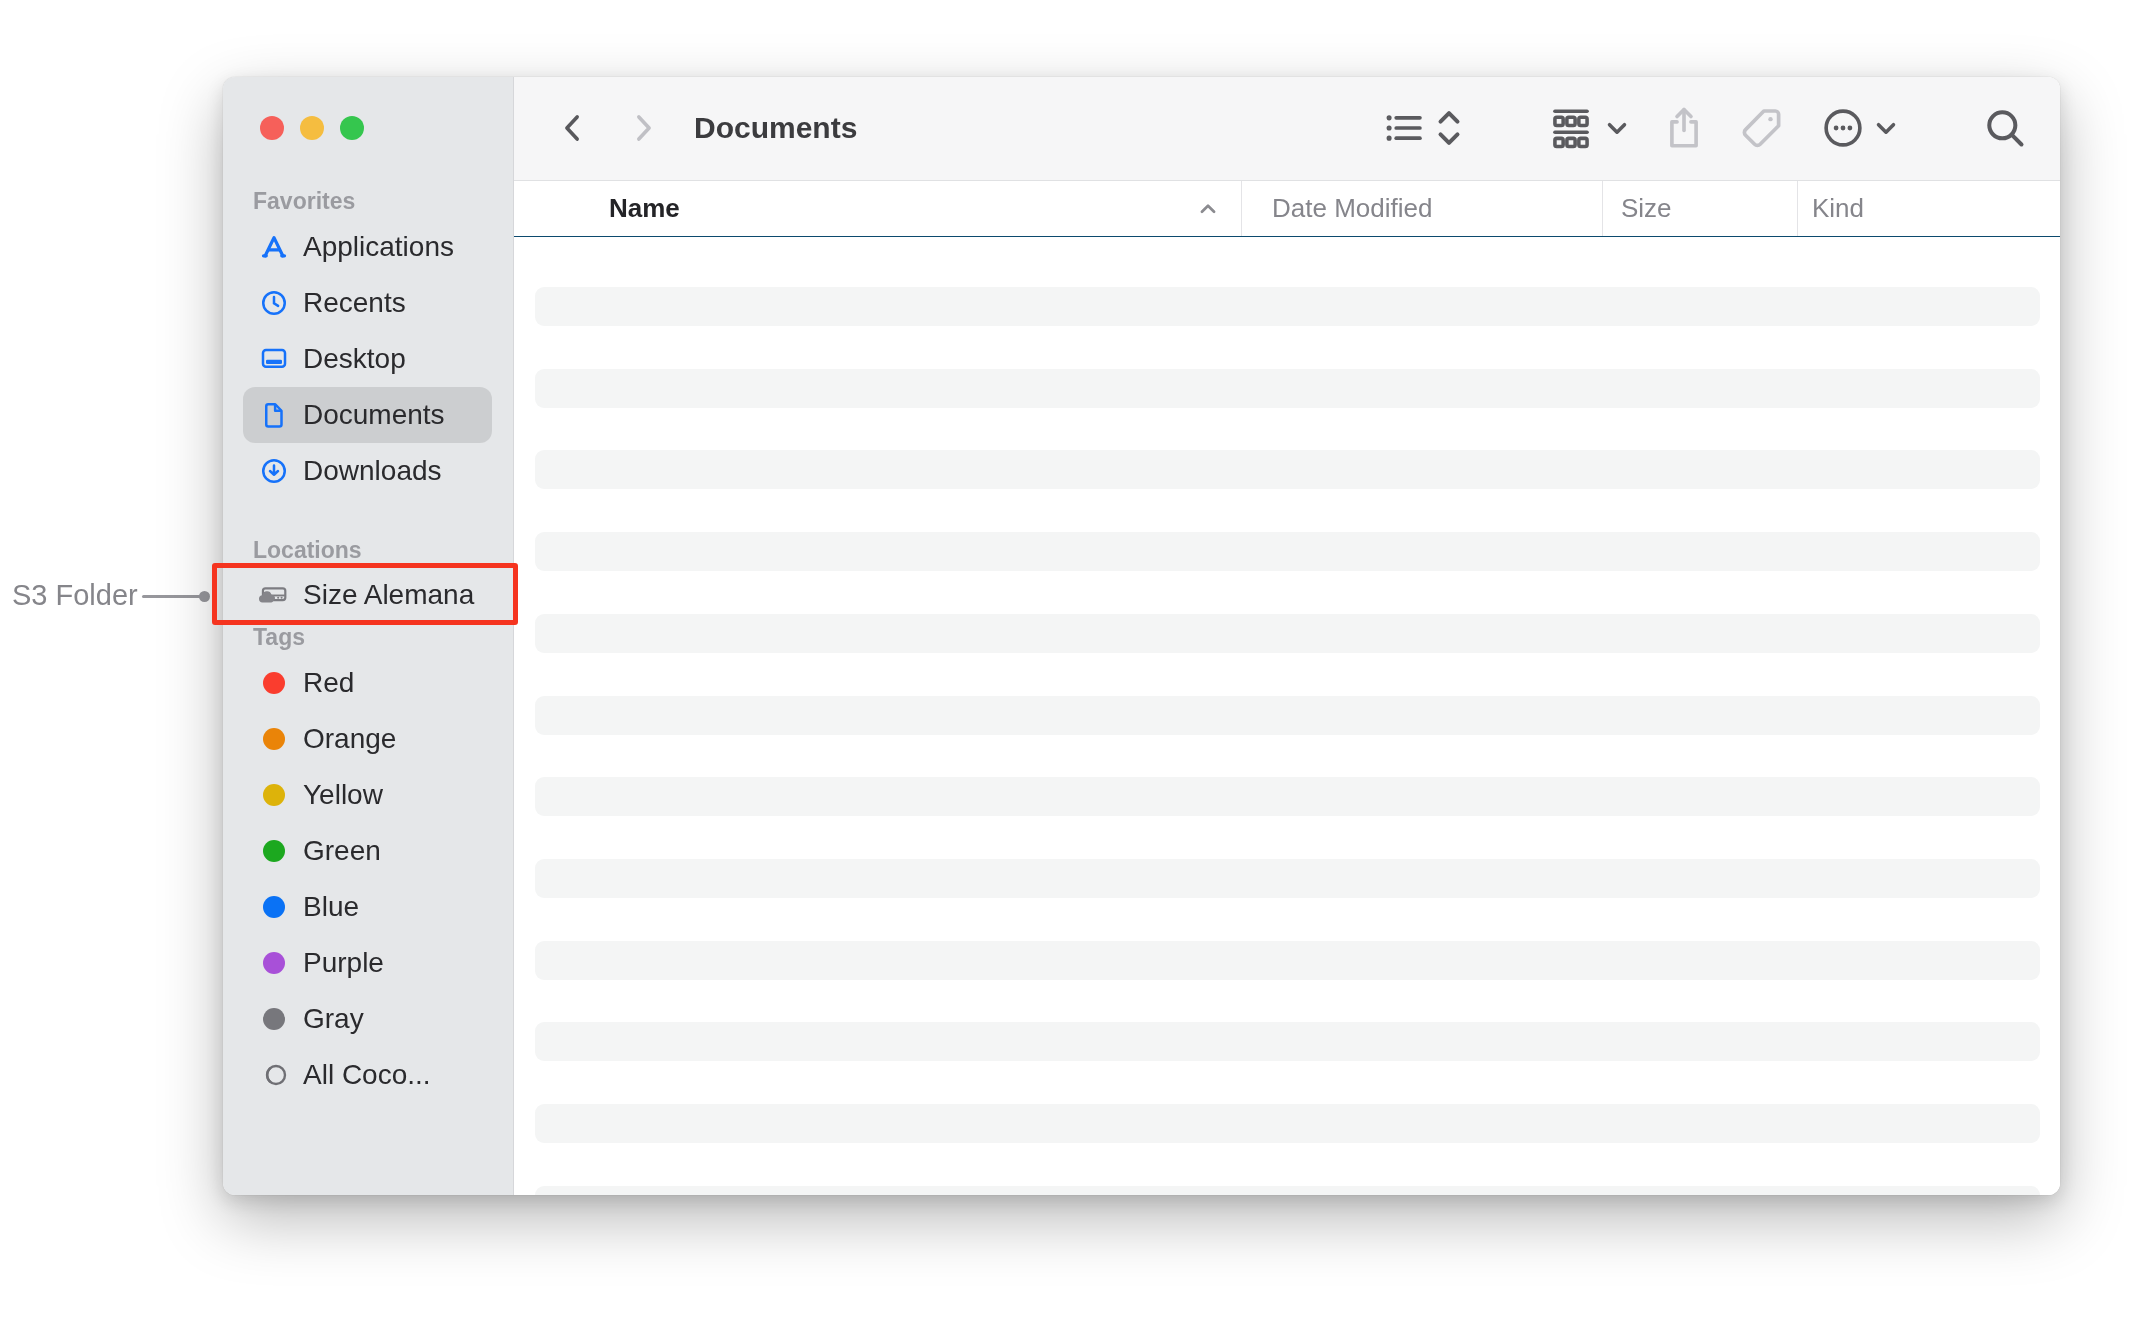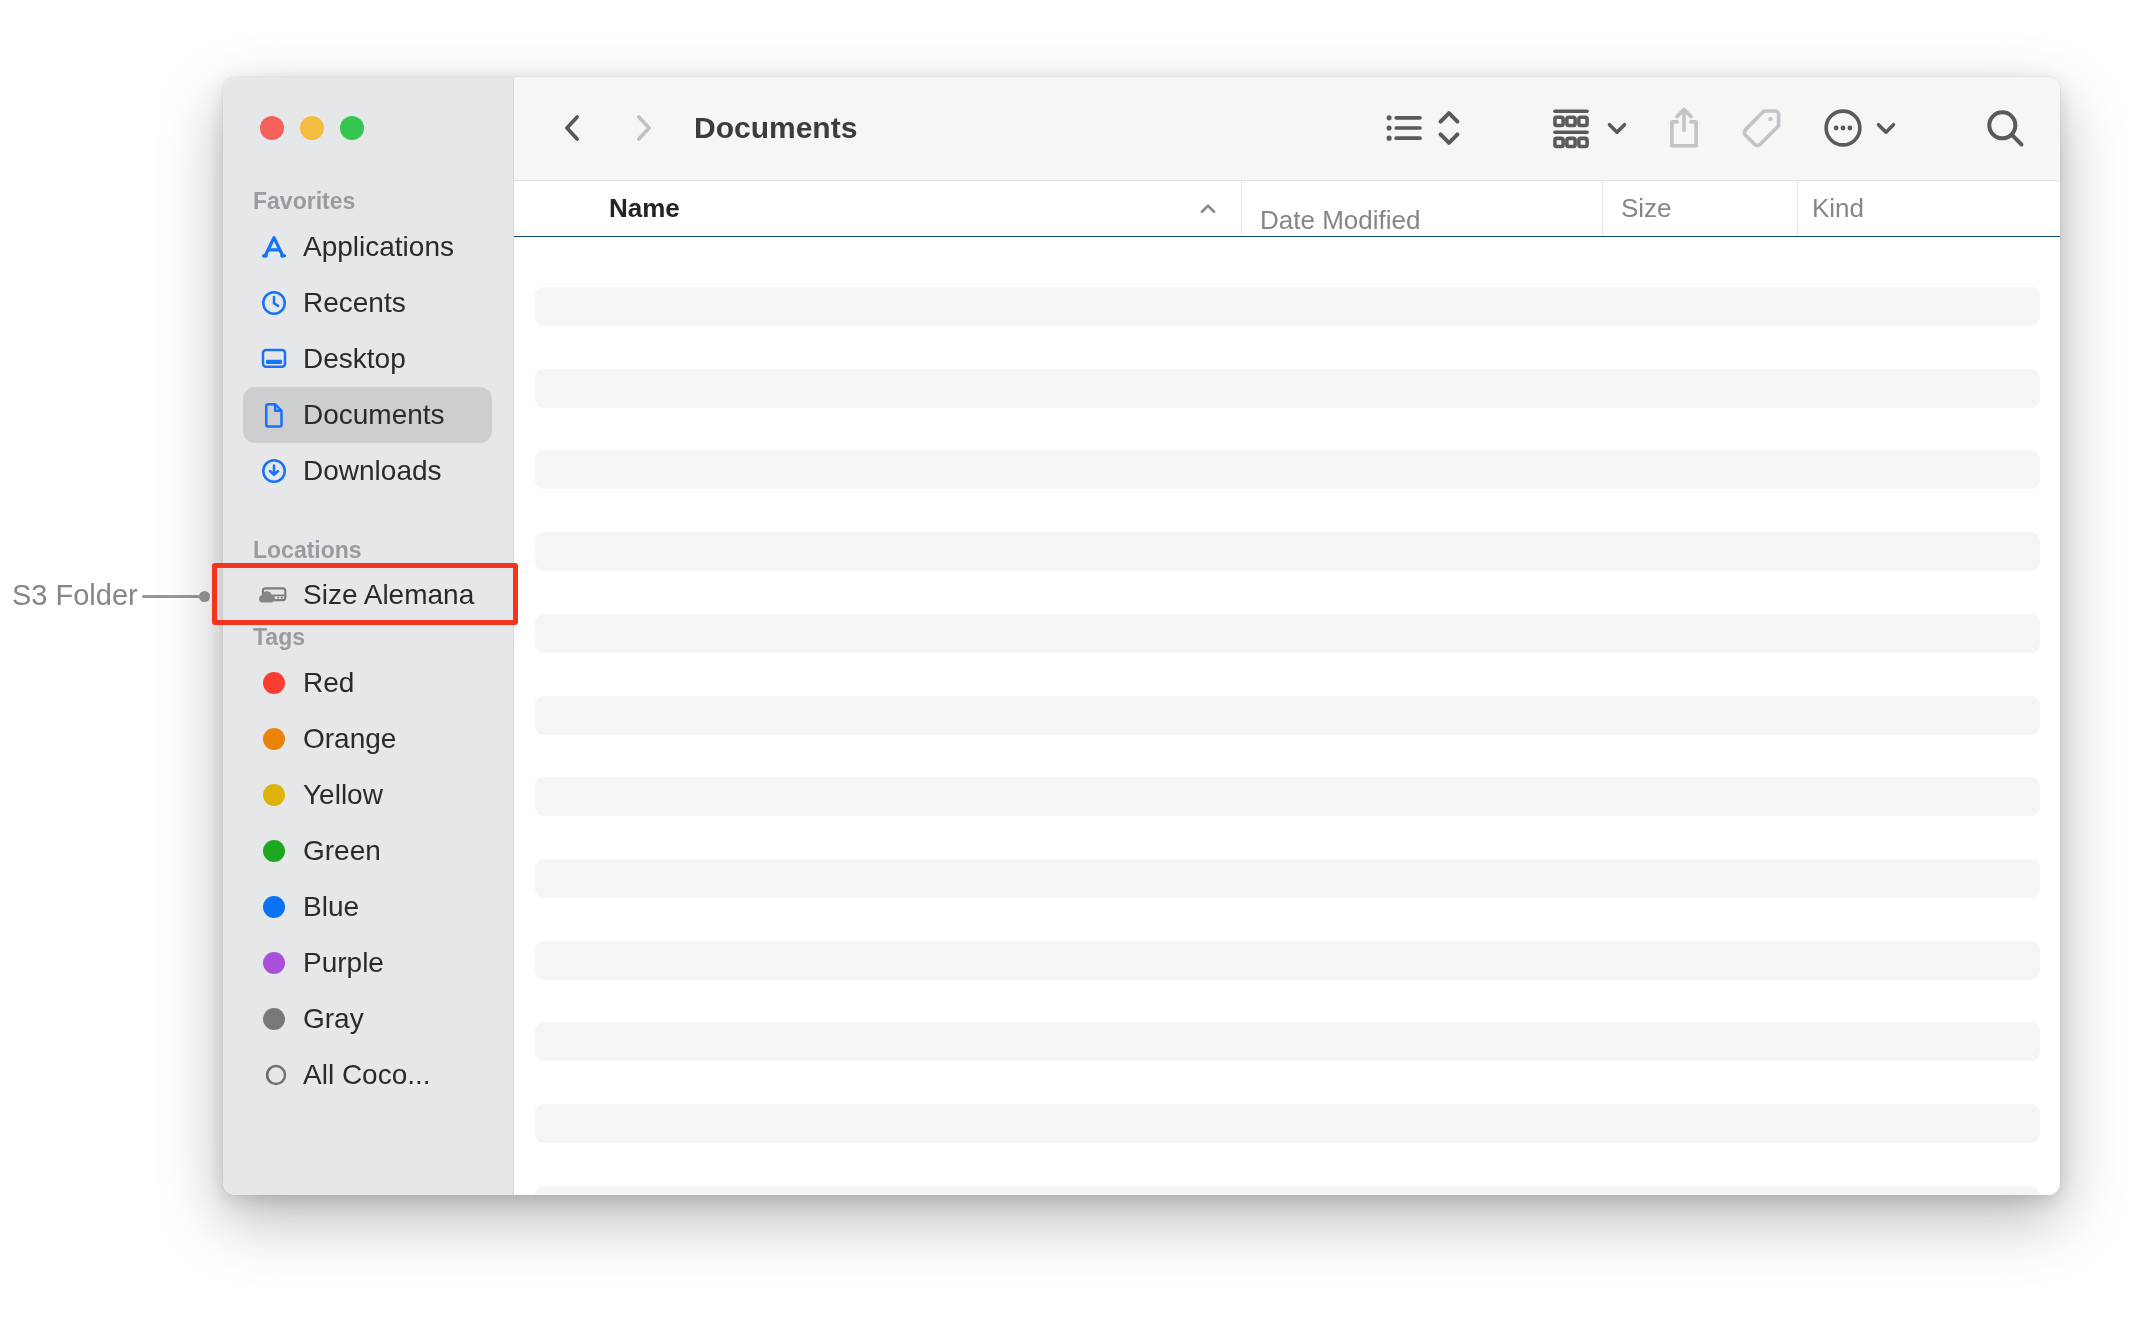--- a/index.html
+++ b/index.html
@@ -39,21 +39,21 @@
   .toolbar{height:103px;flex:none;background:#f6f6f7;border-bottom:1px solid #e0e1e3;position:relative;}
   .tb-icon{position:absolute;top:51px;transform:translateY(-50%);display:flex;align-items:center;justify-content:center;background:none;border:none;padding:0;cursor:default;}
   .tb-title{
     position:absolute;left:180px;top:51px;transform:translateY(-50%);
     font-size:30px;font-weight:700;color:#3c3c3f;
   }
   
   .col-header{height:55px;flex:none;display:flex;align-items:stretch;background:#fff;border-bottom:1px solid #0c4a6e;font-size:26px;color:#85858b;}
   .col{display:flex;align-items:center;box-sizing:border-box;}
   .col-name{width:727px;padding-left:95px;color:#242427;font-weight:700;}
-  .col-date{width:361px;border-left:1px solid #e4e4e7;padding-left:18px;align-items:flex-end;}
+  .col-date{width:361px;border-left:1px solid #e4e4e7;padding-left:30px;}
   .col-size{width:195px;border-left:1px solid #e4e4e7;padding-left:18px;}
   .col-kind{flex:1;border-left:1px solid #e4e4e7;padding-left:14px;}
   .sort-chev{margin-left:auto;margin-right:22px;display:flex;align-items:center;}
   
   .rows{flex:1;position:relative;background:#fff;overflow:hidden;}
   .band{position:absolute;left:21px;right:20px;height:39px;border-radius:9px;background:#f4f5f5;}
   
   .ann-label{position:absolute;left:12px;top:579px;font-size:29px;color:#85858a;text-align:center;}
   .ann-line{position:absolute;left:142px;top:595px;width:59px;height:3px;border-radius:2px;background:#97979c;}
   .ann-dot{position:absolute;left:199px;top:591px;width:11px;height:11px;border-radius:50%;background:#97979c;}

